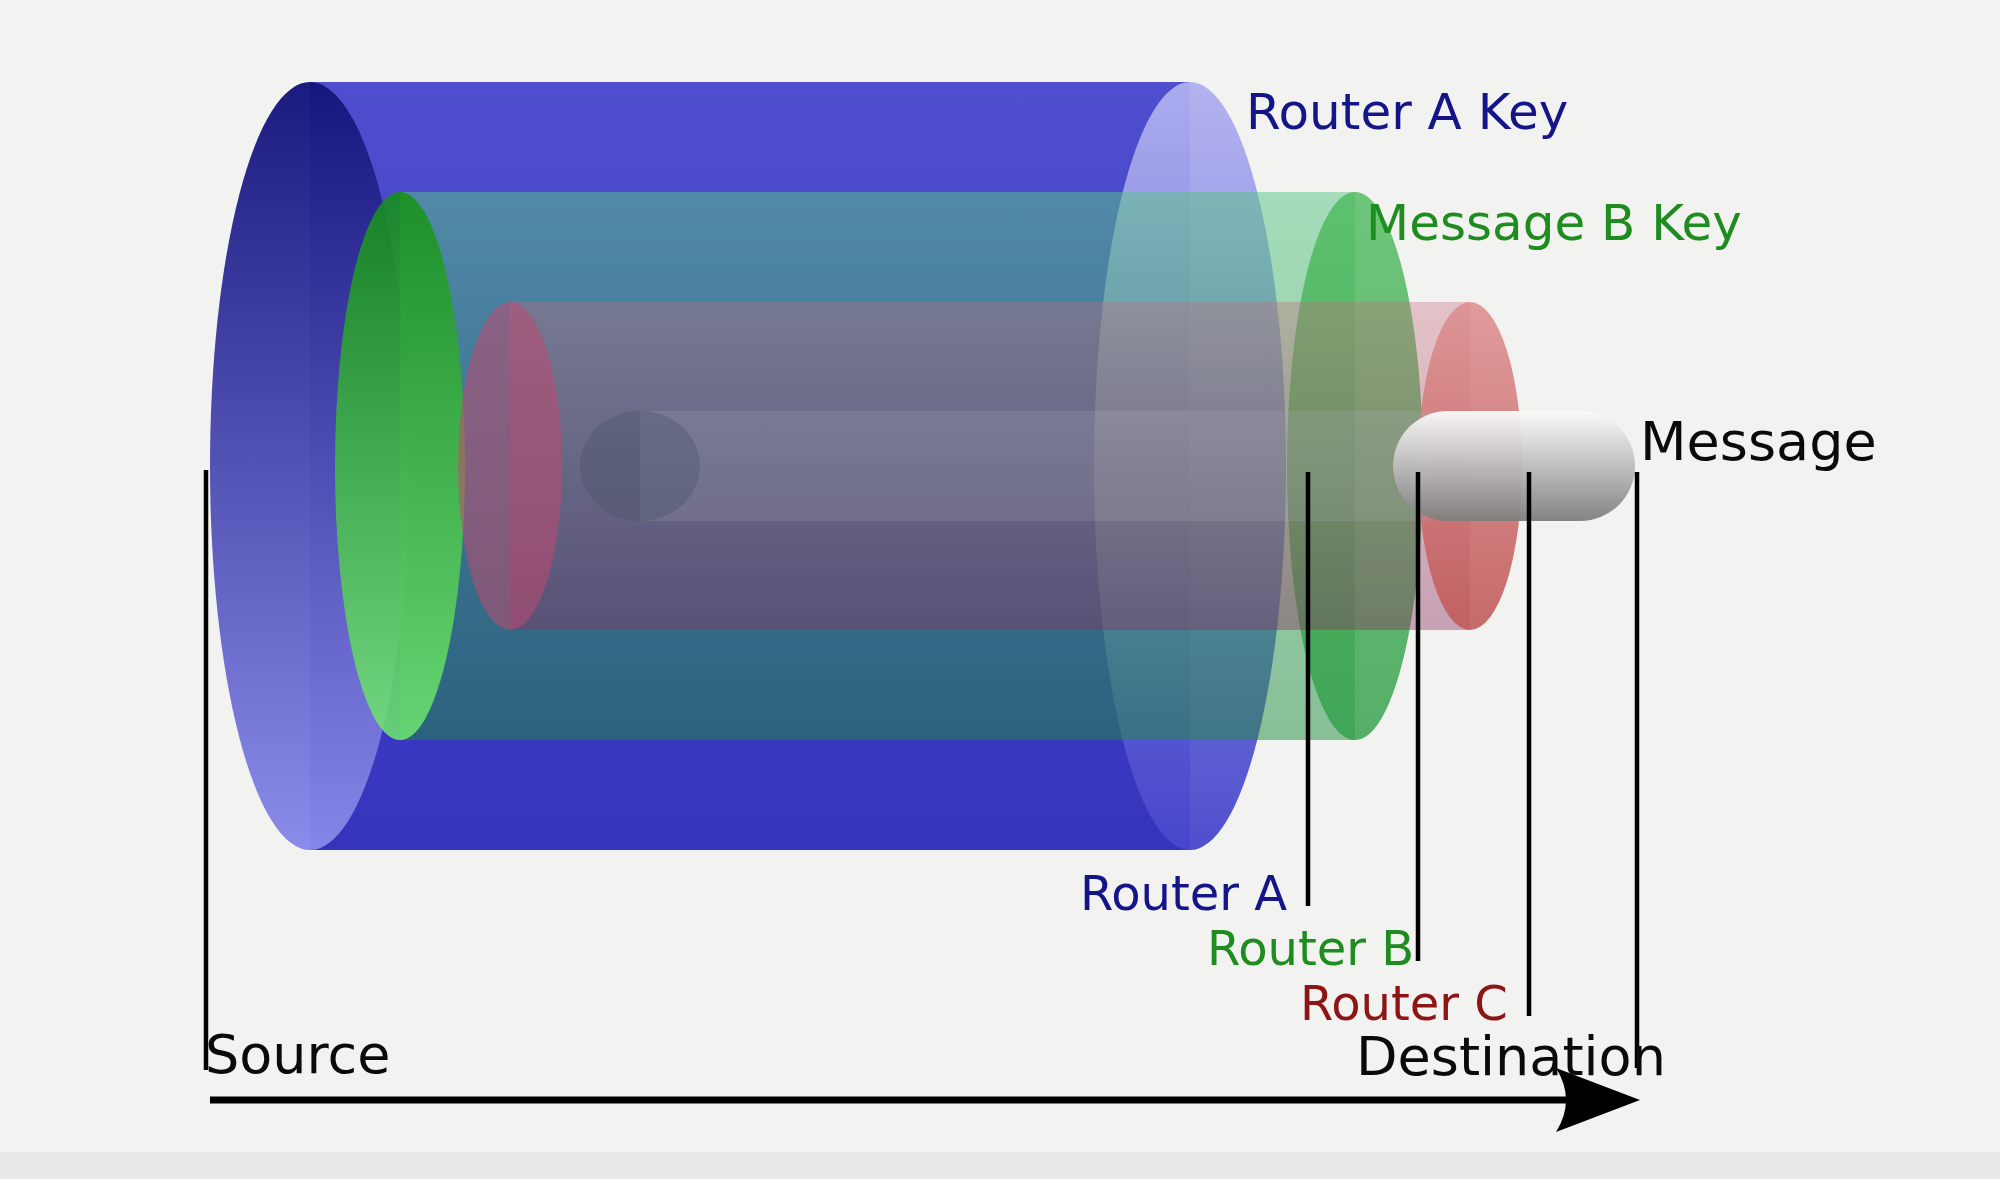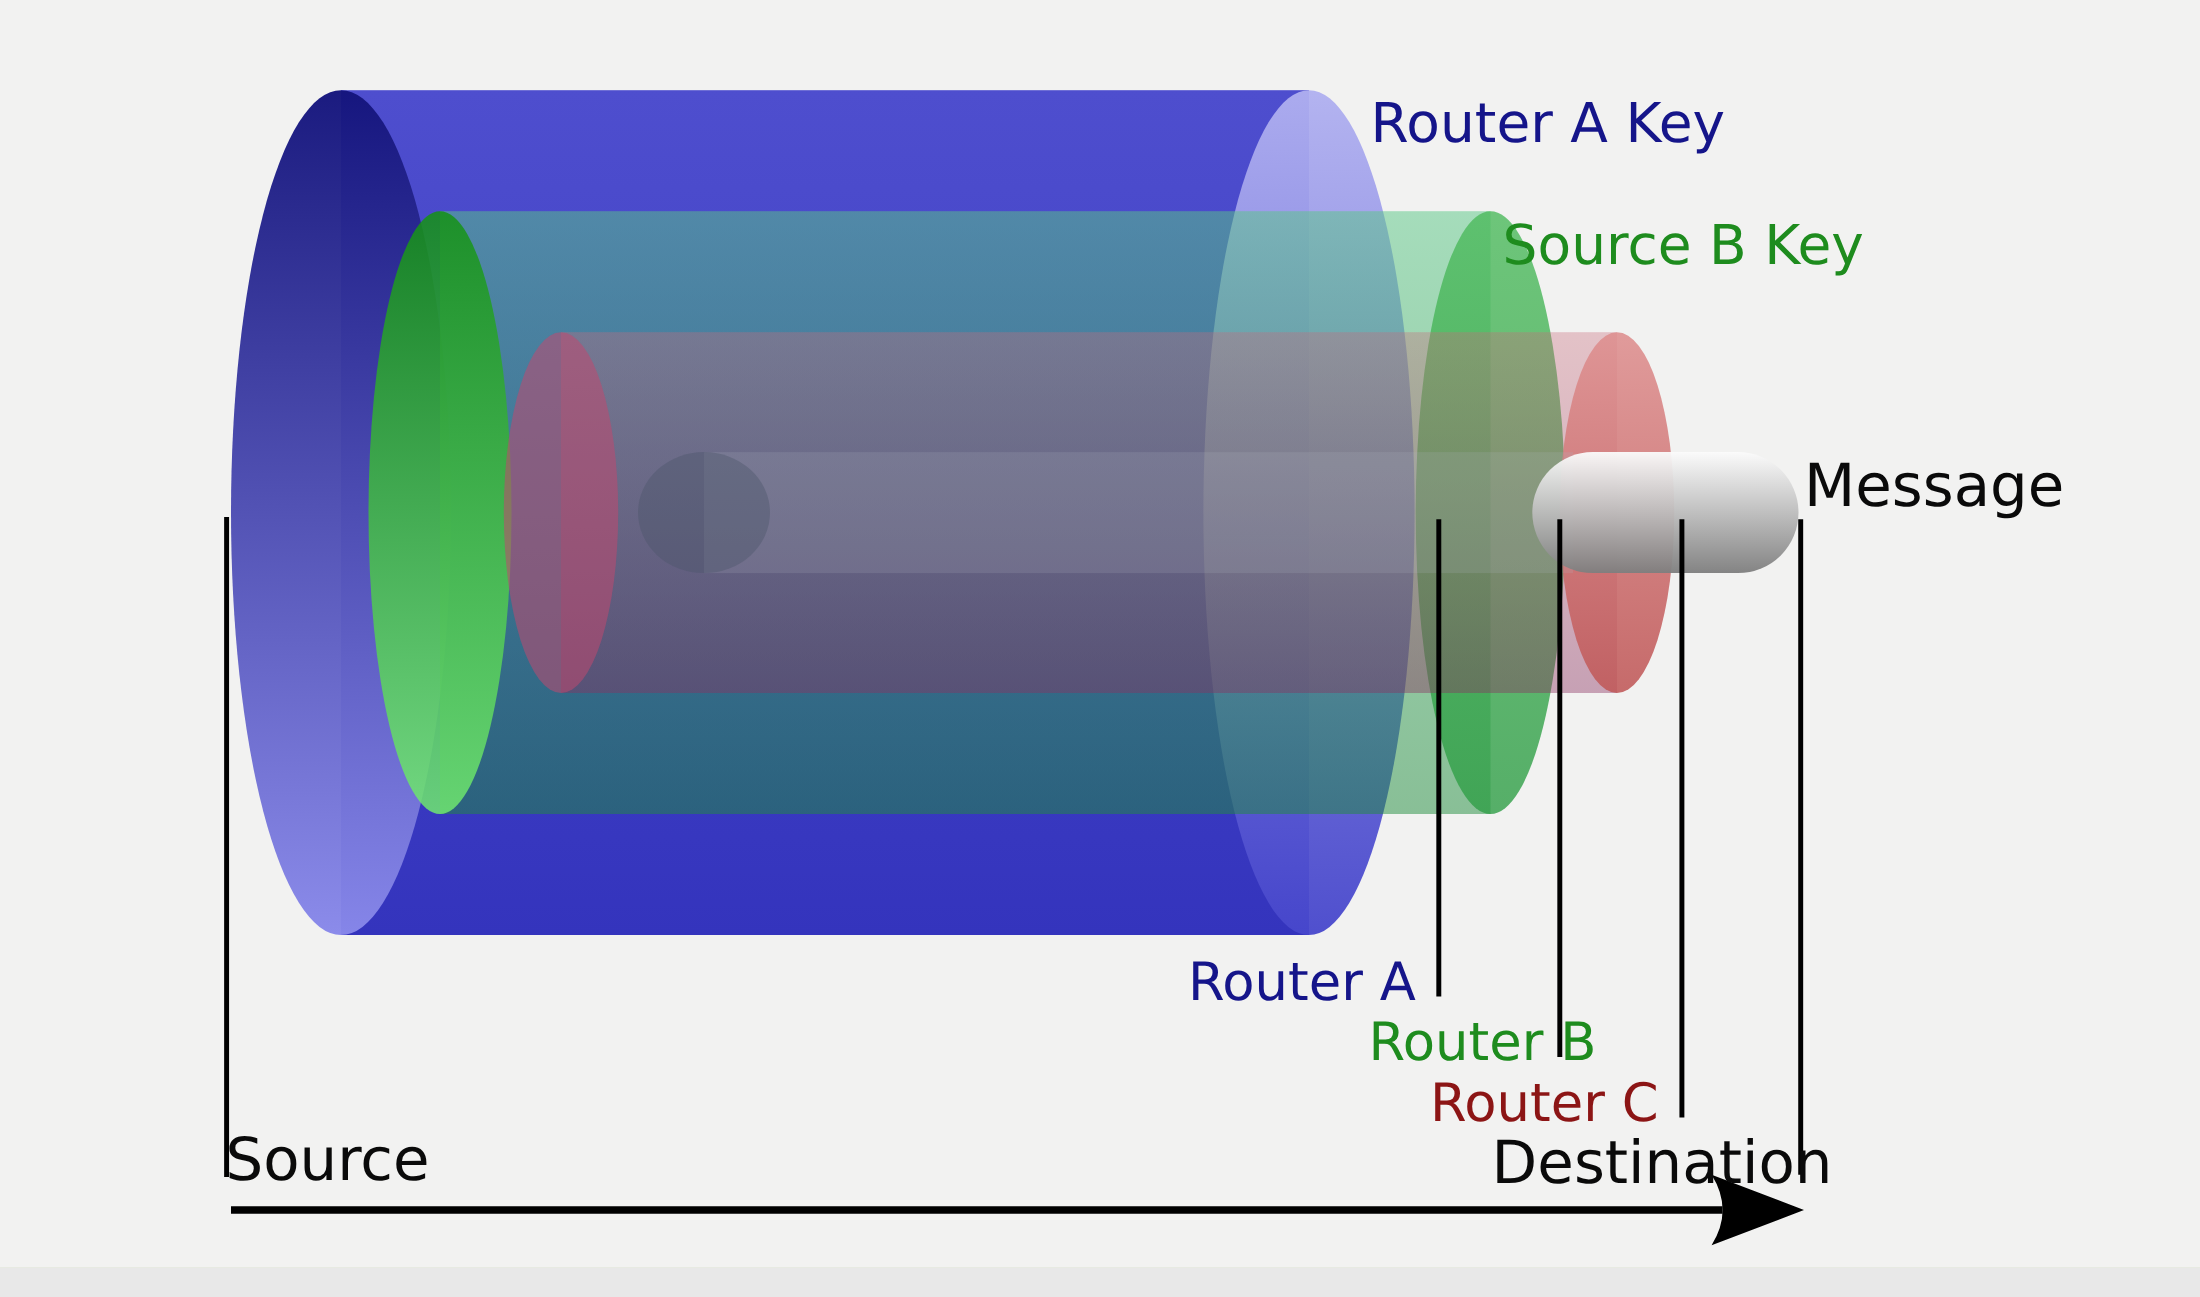--- a/index.html
+++ b/index.html
@@ -116,23 +116,23 @@
       <line x1="1637" y1="472" x2="1637" y2="1068"></line>
     </g>
 
     <g>
       <line x1="210" y1="1100" x2="1566" y2="1100" stroke="#000000" stroke-width="7"></line>
       <path d="M 1556,1068 L 1640,1100 L 1556,1132 Q 1576,1100 1556,1068 Z" fill="#000000"></path>
     </g>
   </svg>
 
   <div class="lbl fs50 c-navy" style="left:1246px; top:87px;">Router A Key</div>
-  <div class="lbl fs50 c-green" style="left:1366px; top:198px;">Source B Key</div>
+  <div class="lbl fs50 c-green" style="left:1366px; top:198px;">Message B Key</div>
   <div class="lbl fs54 c-black" style="left:1640px; top:415px;">Message</div>
 
   <div class="lbl fs48 c-navy" style="left:1080px; top:869px;">Router A</div>
-  <div class="lbl fs48 c-green" style="left:1244px; top:924px;">Router B</div>
+  <div class="lbl fs48 c-green" style="left:1207px; top:924px;">Router B</div>
   <div class="lbl fs48 c-dred" style="left:1300px; top:979px;">Router C</div>
 
   <div class="lbl fs54 c-black" style="left:205px; top:1028px;">Source</div>
   <div class="lbl fs54 c-black" style="left:1356px; top:1030px;">Destination</div>
 
 </div>
 
 </body></html>

